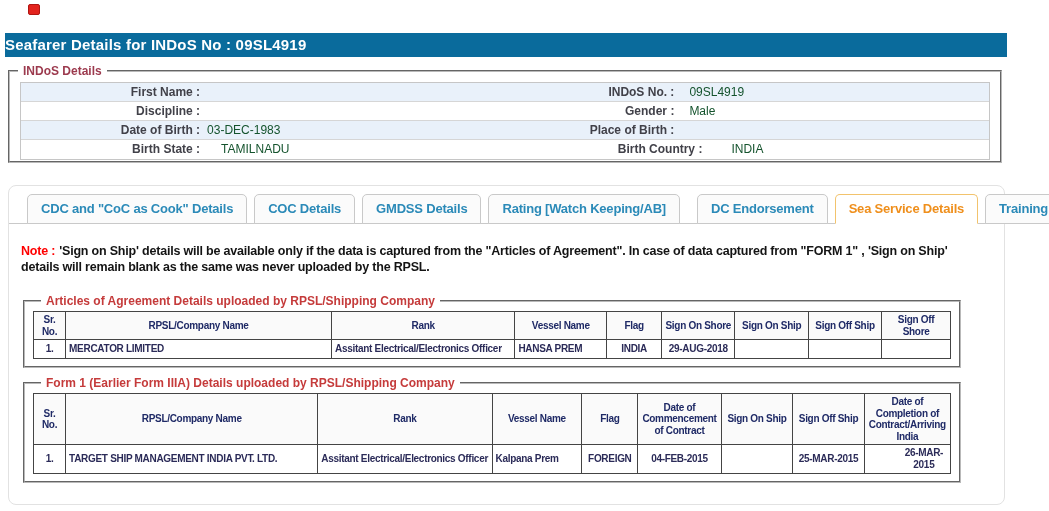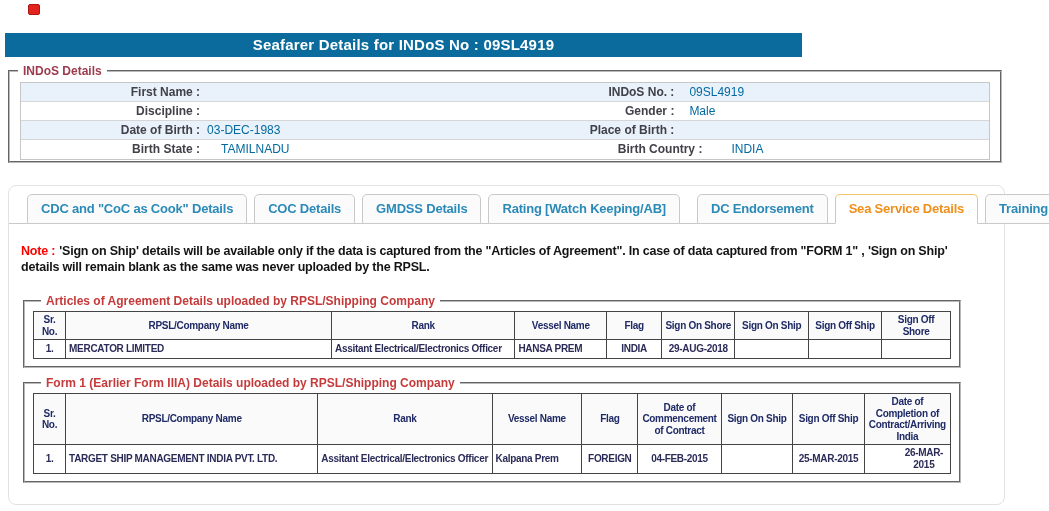--- a/index.html
+++ b/index.html
@@ -4,36 +4,36 @@
 <style>
   * { box-sizing: border-box; margin: 0; padding: 0; }
   html,body { width: 1049px; height: 511px; background: #fff; overflow: hidden; }
   body { font-family: "Liberation Sans", sans-serif; position: relative; }
 
   
   .broken-img { position:absolute; left:28px; top:4px; width:12px; height:11px;
     background:#e3231d; border:1px solid #b01612; border-radius:2px; }
 
   
-  .header-bar { position:absolute; left:5px; top:33px; width:797px; height:24px;
-    background:#0a6b9c; color:#ffffff; text-align:center; font-weight:bold;
+  .header-bar { position:absolute; left:5px; top:33px; width:1002px; height:24px;
+    background:#0a6b9c; color:#ffffff; text-align:left; font-weight:bold;
     font-size:15px; line-height:24px; letter-spacing:0.2px; }
 
   
   fieldset { border:2px groove #b9b9b9; background:#fff; }
   legend { font-weight:bold; font-size:12px; margin-left:8px; padding:0 5px; }
   .indos-fieldset { position:absolute; left:8px; top:64px; width:994px; height:99px; }
   .indos-fieldset legend { color:#9c3a4e; }
   .indos-rows { margin:4px 10px 0 10px; border:1px solid #c6c6c6; }
   .indos-row { display:flex; height:19px; line-height:19px; font-size:12px;
     border-bottom:1px solid #d6d6d6; background:#fff; }
   .indos-row:last-child { border-bottom:none;gap:14px; }
   .indos-row.alt { background:#e9f1fa; }
   .indos-row .lbl { font-weight:bold; color:#414149; text-align:right; }
-  .indos-row .val { color:#0369a1; text-align:left; }
+  .indos-row .val { color:#14532d; text-align:left; }
   .indos-row .l1 { width:18.5%; }
   .indos-row .v1 { width:29.5%; padding-left:7px; }
   .indos-row .l2 { width:19.5%; }
   .indos-row .v2 { flex:1; padding-left:15px; }
 
   
   .panel { position:absolute; left:8px; top:185px; width:997px; height:320px;
     border:1px solid #e2e2e2; border-radius:8px; background:#fff; }
   .tabstrip { position:absolute; left:0; top:7px; width:100%; height:31px;
     padding-left:18px; display:flex; align-items:flex-end;

